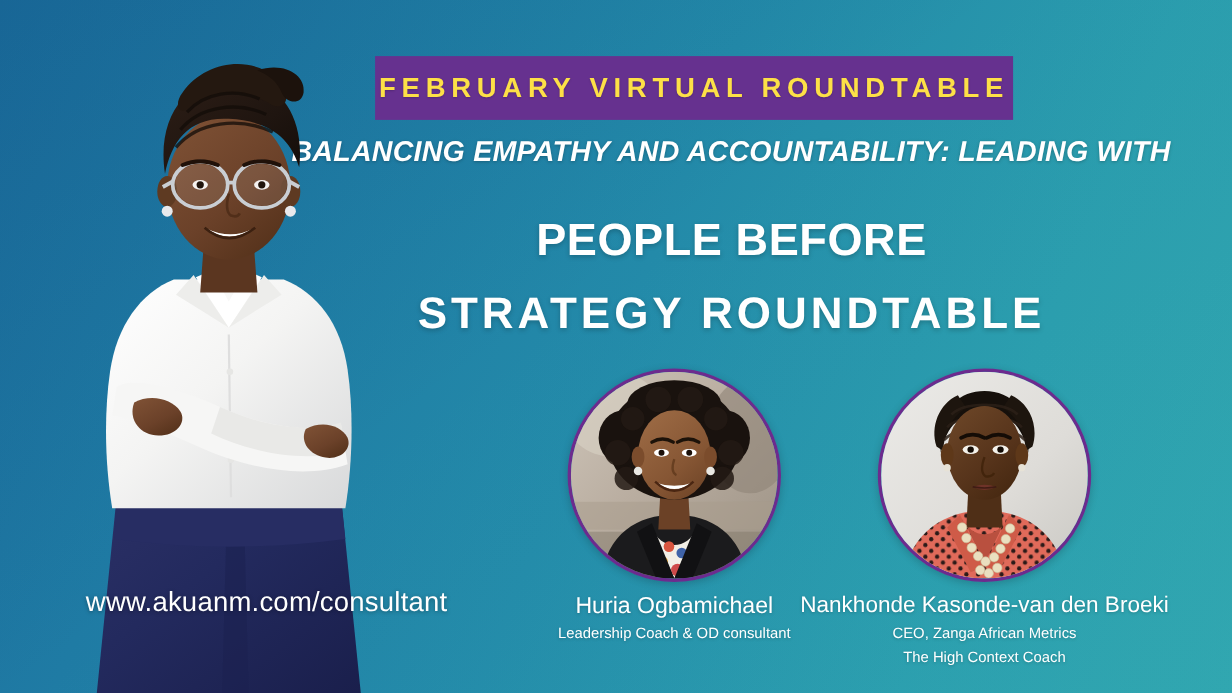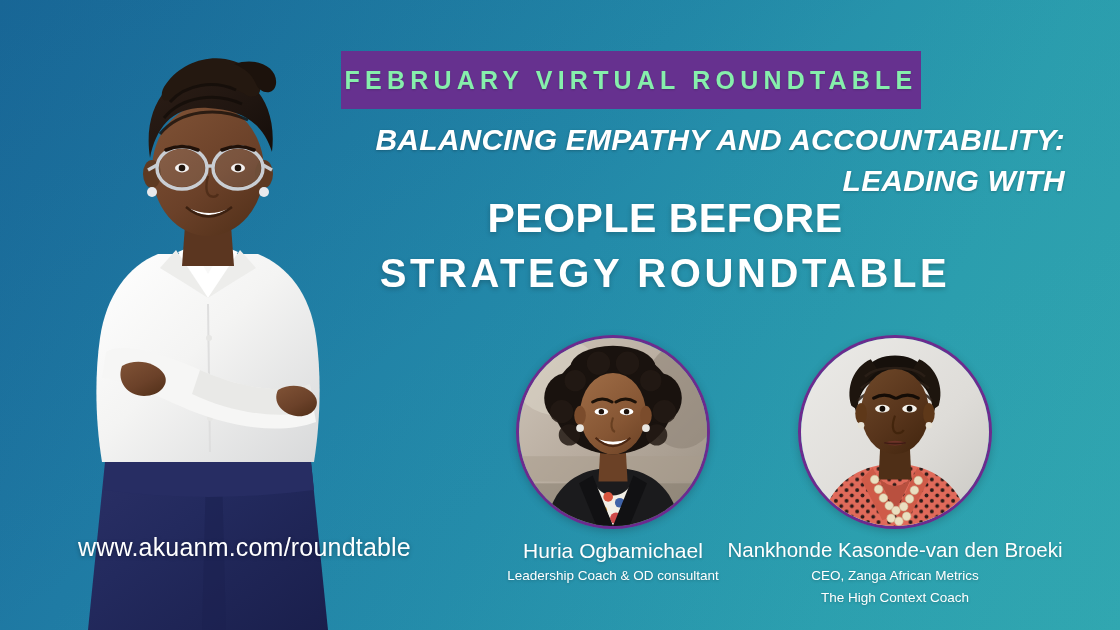--- a/index.html
+++ b/index.html
@@ -18,51 +18,51 @@
     pointer-events:none;
   }
 
   
   .banner{
     position:absolute;left:341px;top:51px;width:580px;height:58px;
     background:#66318f;
     display:flex;align-items:center;justify-content:center;
   }
   .banner span{
-    color:#86efac;
+    color:#fde047;
     font-size:25px;
     font-weight:700;
     letter-spacing:5.2px;
     white-space:nowrap;
     text-shadow:0 1px 2px rgba(0,0,0,.18);
   }
 
   
   .subtitle{
     position:absolute;left:265px;top:120px;width:800px;
-    text-align:right;color:#ffffff;
+    text-align:left;color:#ffffff;
     font-style:italic;font-weight:700;
-    font-size:30px;line-height:1.36;
+    font-size:26px;line-height:1.36;
     letter-spacing:.2px;
     text-shadow:0 1px 3px rgba(0,0,0,.25);
   }
   .subtitle .l2{display:block;}
 
   
   .title-wrap{
     position:absolute;left:330px;top:198px;width:670px;text-align:center;
   }
   .title-main{
     color:#ffffff;font-weight:700;font-size:41px;line-height:1.0;
     letter-spacing:.5px;white-space:nowrap;
     text-shadow:0 2px 5px rgba(0,0,0,.22);
   }
   .title-sub{
     color:#ffffff;font-weight:700;font-size:40px;line-height:1.12;
-    letter-spacing:3.6px;white-space:nowrap;margin-top:12px;
+    letter-spacing:3.6px;white-space:nowrap;margin-top:24px;
     text-shadow:0 2px 5px rgba(0,0,0,.22);
   }
 
   
   .guests-label{
     position:absolute;left:379px;top:336px;
     color:#ffffff;font-size:21px;font-weight:400;
     letter-spacing:.2px;
     text-shadow:0 1px 3px rgba(0,0,0,.22);
   }
@@ -391,15 +391,15 @@
     <div class="nm">Huria Ogbamichael</div>
     <div class="ro">Leadership Coach &amp; OD consultant</div>
   </div>
 
   <div class="caption cap2">
     <div class="nm">Nankhonde Kasonde-van den Broeki</div>
     <div class="ro">CEO,  Zanga African Metrics</div>
     <div class="ro">The High Context Coach</div>
   </div>
 
-  <div class="url">www.akuanm.com/roundtable</div>
+  <div class="url">www.akuanm.com/consultant</div>
 
 </div>
 
 </body></html>

